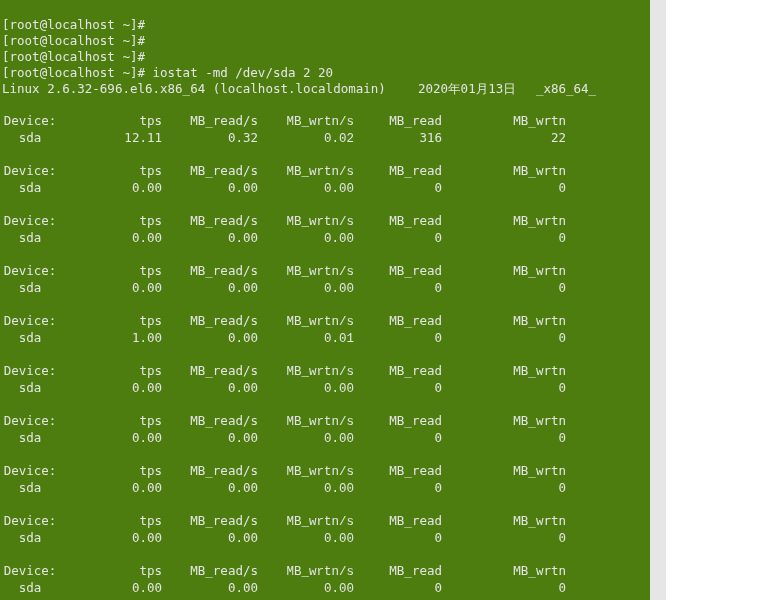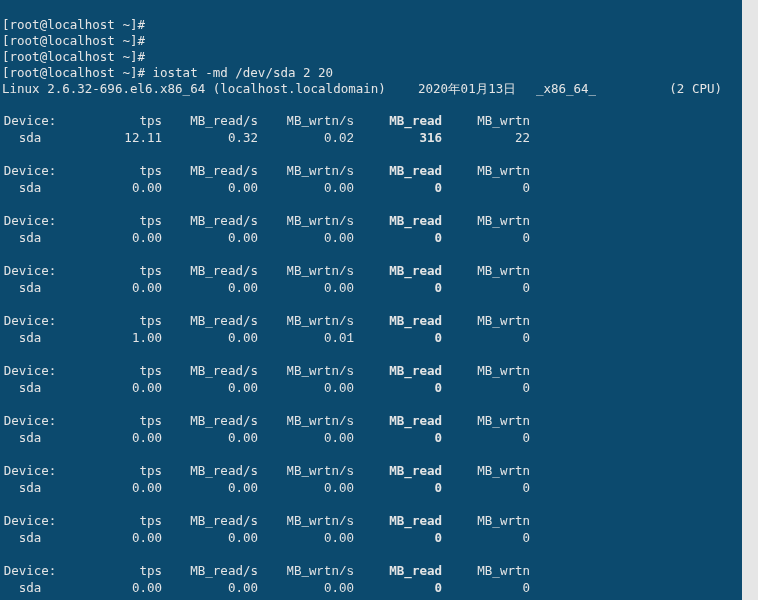--- a/index.html
+++ b/index.html
@@ -1,24 +1,24 @@
 <!DOCTYPE html>
 <html><head>
 <meta charset="utf-8">
 <style>
   html, body {
     margin: 0;
     padding: 0;
     background: #ffffff;
   }
   .terminal {
-    width: 758px;
+    width: 666px;
     height: 600px;
     box-sizing: border-box;
-    background: #0c4a6e;
+    background: #4d7c0f;
     color: #e5e5e5;
     font-family: "Consolas", "DejaVu Sans Mono", "Menlo", monospace;
     font-size: 12.5px;
     line-height: 16px;
     white-space: pre;
     overflow: hidden;
     position: relative;
     border-right: 16px solid #e6e6e6;
     padding: 1px 2px 0 2px;
   }
@@ -35,22 +35,22 @@
     background: #e6e6e6;
   }
   .col {
     display: inline-block;
     text-align: right;
   }
   .col-dev { display:inline-block; width: 56px; text-align: center; }
   .col-tps { width: 104px; }
   .col-mbr { width: 96px; }
   .col-mbw { width: 96px; font-family: Liberation Mono, monospace; }
-  .col-mr  { width: 88px; font-weight: bold; }
-  .col-mw  { width: 88px; }
+  .col-mr  { width: 88px; }
+  .col-mw  { width: 88px; padding-left: 36px; }
   .hdrline { color:#e5e5e5; }
   .infoline span.seg { display:inline-block; }
 </style>
 </head>
 <body>
 
 <div class="terminal">
 <div id="content"><div><span>[root@localhost ~]# </span></div><div><span>[root@localhost ~]# </span></div><div><span>[root@localhost ~]# </span></div><div><span>[root@localhost ~]# </span><span>iostat -md /dev/sda 2 20</span></div><div class="infoline"><span class="seg" style="width:352px;">Linux 2.6.32-696.el6.x86_64 (localhost.localdomain)</span><span class="seg" style="width:64px;text-align:center;"></span><span class="seg" style="width:112px;">2020年01月13日</span><span class="seg" style="width:72px;text-align:center;">_x86_64_</span><span class="seg" style="width:120px;text-align:right;">(2 CPU)</span></div><div>&nbsp;</div><div class="hdrline"><span class="col-dev">Device:</span><span class="col col-tps">tps</span><span class="col col-mbr">MB_read/s</span><span class="col col-mbw">MB_wrtn/s</span><span class="col col-mr">MB_read</span><span class="col col-mw">MB_wrtn</span></div><div><span class="col-dev">sda</span><span class="col col-tps">12.11</span><span class="col col-mbr">0.32</span><span class="col col-mbw">0.02</span><span class="col col-mr">316</span><span class="col col-mw">22</span></div><div>&nbsp;</div><div class="hdrline"><span class="col-dev">Device:</span><span class="col col-tps">tps</span><span class="col col-mbr">MB_read/s</span><span class="col col-mbw">MB_wrtn/s</span><span class="col col-mr">MB_read</span><span class="col col-mw">MB_wrtn</span></div><div><span class="col-dev">sda</span><span class="col col-tps">0.00</span><span class="col col-mbr">0.00</span><span class="col col-mbw">0.00</span><span class="col col-mr">0</span><span class="col col-mw">0</span></div><div>&nbsp;</div><div class="hdrline"><span class="col-dev">Device:</span><span class="col col-tps">tps</span><span class="col col-mbr">MB_read/s</span><span class="col col-mbw">MB_wrtn/s</span><span class="col col-mr">MB_read</span><span class="col col-mw">MB_wrtn</span></div><div><span class="col-dev">sda</span><span class="col col-tps">0.00</span><span class="col col-mbr">0.00</span><span class="col col-mbw">0.00</span><span class="col col-mr">0</span><span class="col col-mw">0</span></div><div>&nbsp;</div><div class="hdrline"><span class="col-dev">Device:</span><span class="col col-tps">tps</span><span class="col col-mbr">MB_read/s</span><span class="col col-mbw">MB_wrtn/s</span><span class="col col-mr">MB_read</span><span class="col col-mw">MB_wrtn</span></div><div><span class="col-dev">sda</span><span class="col col-tps">0.00</span><span class="col col-mbr">0.00</span><span class="col col-mbw">0.00</span><span class="col col-mr">0</span><span class="col col-mw">0</span></div><div>&nbsp;</div><div class="hdrline"><span class="col-dev">Device:</span><span class="col col-tps">tps</span><span class="col col-mbr">MB_read/s</span><span class="col col-mbw">MB_wrtn/s</span><span class="col col-mr">MB_read</span><span class="col col-mw">MB_wrtn</span></div><div><span class="col-dev">sda</span><span class="col col-tps">1.00</span><span class="col col-mbr">0.00</span><span class="col col-mbw">0.01</span><span class="col col-mr">0</span><span class="col col-mw">0</span></div><div>&nbsp;</div><div class="hdrline"><span class="col-dev">Device:</span><span class="col col-tps">tps</span><span class="col col-mbr">MB_read/s</span><span class="col col-mbw">MB_wrtn/s</span><span class="col col-mr">MB_read</span><span class="col col-mw">MB_wrtn</span></div><div><span class="col-dev">sda</span><span class="col col-tps">0.00</span><span class="col col-mbr">0.00</span><span class="col col-mbw">0.00</span><span class="col col-mr">0</span><span class="col col-mw">0</span></div><div>&nbsp;</div><div class="hdrline"><span class="col-dev">Device:</span><span class="col col-tps">tps</span><span class="col col-mbr">MB_read/s</span><span class="col col-mbw">MB_wrtn/s</span><span class="col col-mr">MB_read</span><span class="col col-mw">MB_wrtn</span></div><div><span class="col-dev">sda</span><span class="col col-tps">0.00</span><span class="col col-mbr">0.00</span><span class="col col-mbw">0.00</span><span class="col col-mr">0</span><span class="col col-mw">0</span></div><div>&nbsp;</div><div class="hdrline"><span class="col-dev">Device:</span><span class="col col-tps">tps</span><span class="col col-mbr">MB_read/s</span><span class="col col-mbw">MB_wrtn/s</span><span class="col col-mr">MB_read</span><span class="col col-mw">MB_wrtn</span></div><div><span class="col-dev">sda</span><span class="col col-tps">0.00</span><span class="col col-mbr">0.00</span><span class="col col-mbw">0.00</span><span class="col col-mr">0</span><span class="col col-mw">0</span></div><div>&nbsp;</div><div class="hdrline"><span class="col-dev">Device:</span><span class="col col-tps">tps</span><span class="col col-mbr">MB_read/s</span><span class="col col-mbw">MB_wrtn/s</span><span class="col col-mr">MB_read</span><span class="col col-mw">MB_wrtn</span></div><div><span class="col-dev">sda</span><span class="col col-tps">0.00</span><span class="col col-mbr">0.00</span><span class="col col-mbw">0.00</span><span class="col col-mr">0</span><span class="col col-mw">0</span></div><div>&nbsp;</div><div class="hdrline"><span class="col-dev">Device:</span><span class="col col-tps">tps</span><span class="col col-mbr">MB_read/s</span><span class="col col-mbw">MB_wrtn/s</span><span class="col col-mr">MB_read</span><span class="col col-mw">MB_wrtn</span></div><div><span class="col-dev">sda</span><span class="col col-tps">0.00</span><span class="col col-mbr">0.00</span><span class="col col-mbw">0.00</span><span class="col col-mr">0</span><span class="col col-mw">0</span></div><div>&nbsp;</div><div>^C</div></div>
 <div class="scrollbar-down">⌄</div>
 </div>

